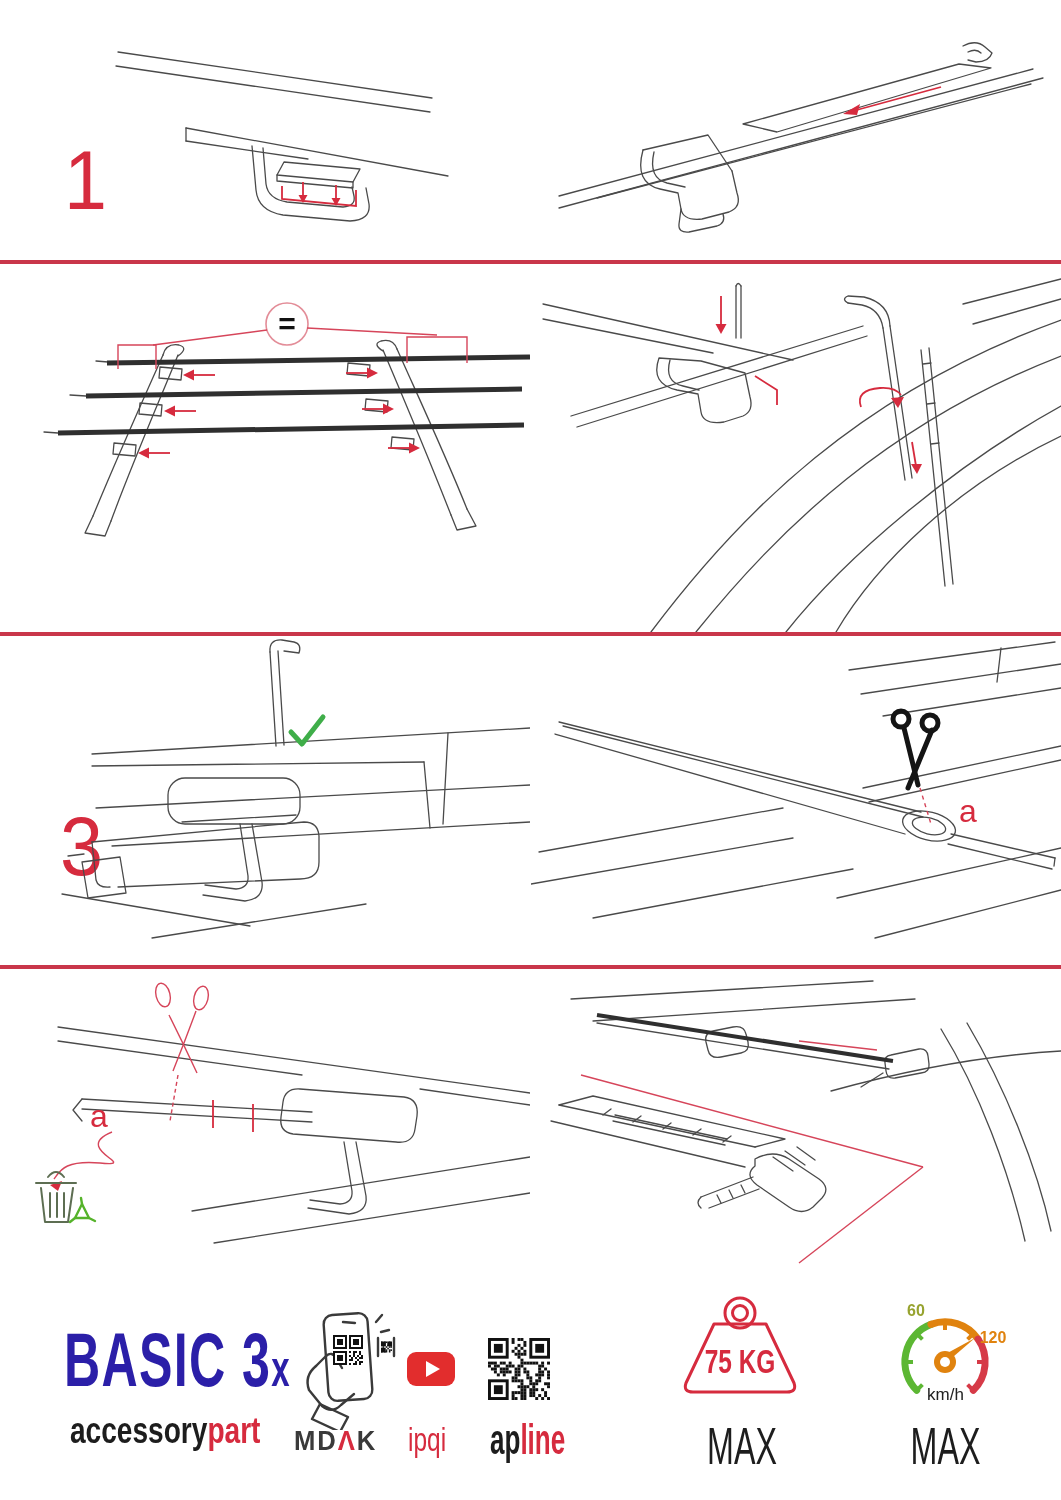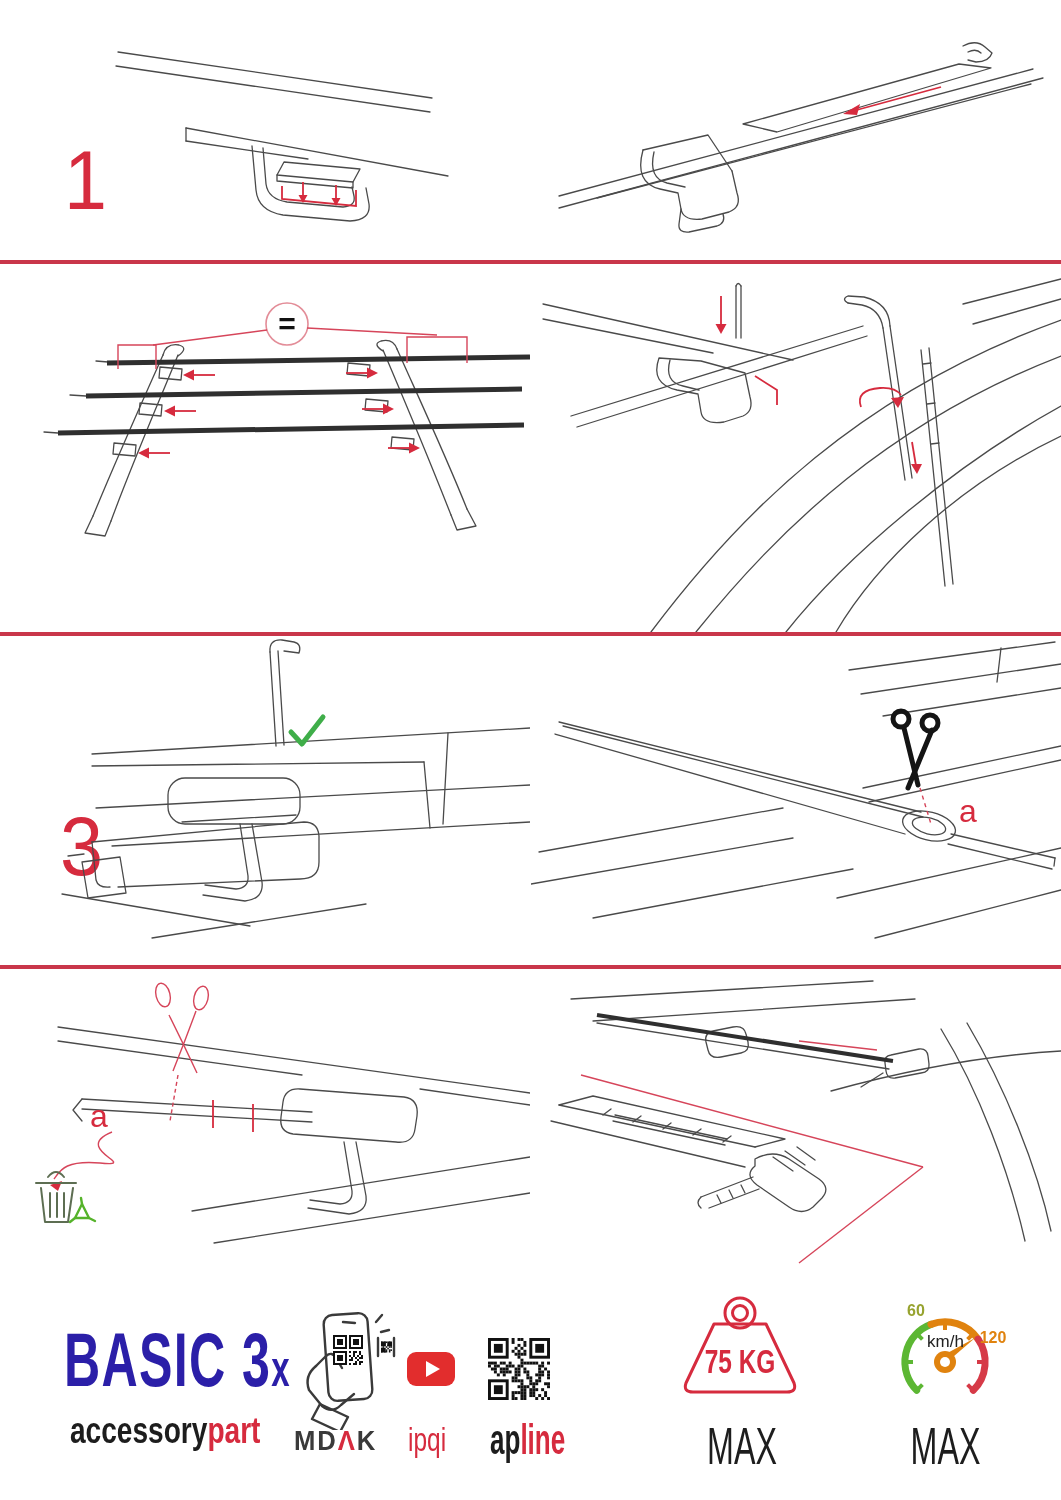--- a/index.html
+++ b/index.html
@@ -44,21 +44,21 @@
   .mdak{position:absolute;left:294px;top:1426px;font-size:27px;font-weight:700;color:#3a3a3a;
         letter-spacing:2px;transform:scaleX(.95);transform-origin:left top;white-space:nowrap;}
   .mdak .caret{color:#d62b3e;}
   .ipqi{position:absolute;left:408px;top:1420px;font-size:34px;font-weight:500;color:#d62b3e;
         transform:scaleX(.72);transform-origin:left top;}
   .apline{position:absolute;left:490px;top:1416px;font-size:42px;font-weight:600;color:#1d1d1d;
         transform:scaleX(.62);transform-origin:left top;white-space:nowrap;}
   .apline .redpart{color:#d62b3e;}
   .max-label{position:absolute;font-size:52px;line-height:1;font-weight:500;color:#1d1d1d;
         text-align:center;transform:scaleX(.62);transform-origin:center top;}
-  .kmh{position:absolute;left:878px;top:1332px;width:135px;text-align:center;font-size:17px;color:#222;}
+  .kmh{position:absolute;left:878px;top:1385px;width:135px;text-align:center;font-size:17px;color:#222;}
   .icon{position:absolute;}
 </style>
 </head>
 <body>
 
 <div class="page">
 
   <div class="panel" style="left:0;top:0;width:530px;height:260px">
     <svg width="530" height="260" viewBox="0 0 530 260">
       <g class="ln">

